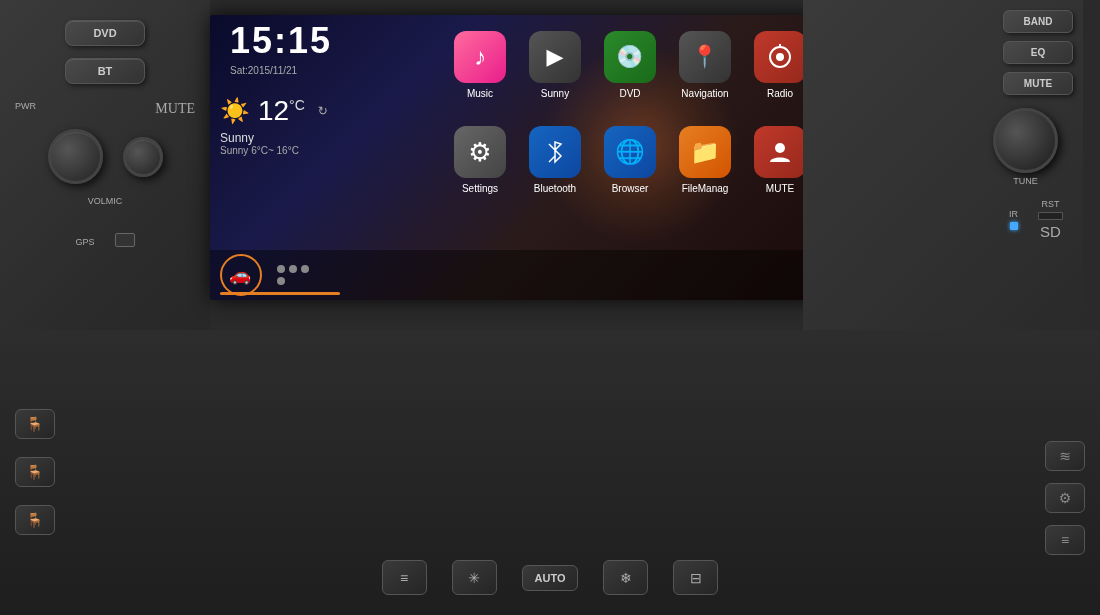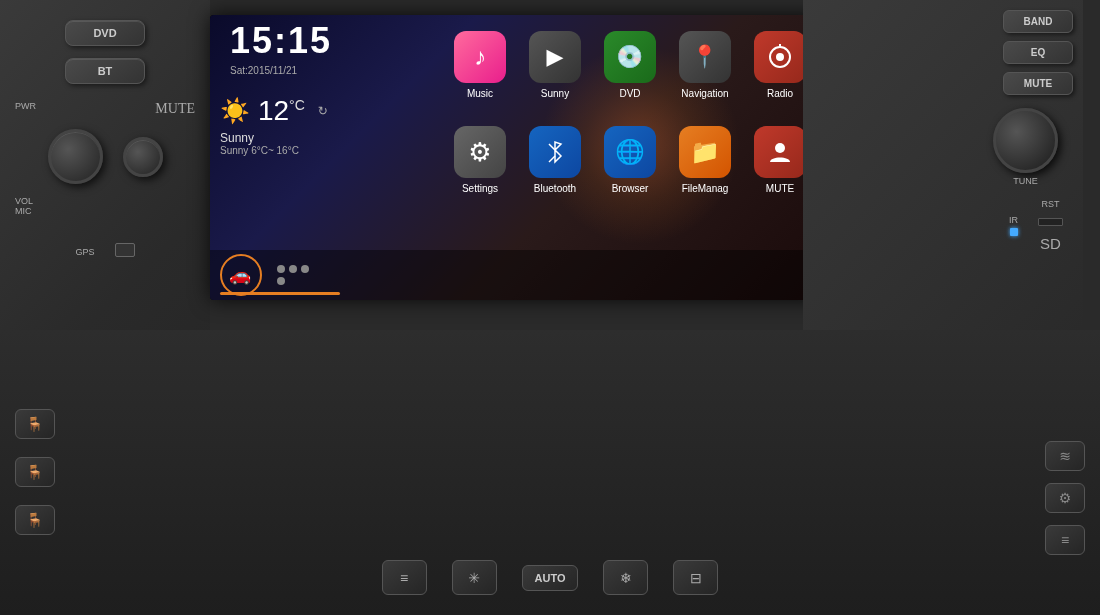--- a/index.html
+++ b/index.html
@@ -392,21 +392,21 @@
     <div style="display:flex; justify-content:space-between; width:100%; margin-top:5px;">
       <span style="color:#aaa;font-size:9px;text-align:center;">PWR</span>
       <span style="color:#aaa;font-size:14px;font-family:Liberation Serif, serif;">MUTE</span>
     </div>
 
     <div style="display:flex; gap:20px; align-items:center;">
       <div class="knob"></div>
       <div class="knob knob-small"></div>
     </div>
 
-    <div style="display:flex; justify-content:space-between; width:100%;flex-direction:column;">
+    <div style="display:flex; justify-content:center; width:100%;">
       <span style="color:#aaa;font-size:9px;">VOL</span>
       <span style="color:#aaa;font-size:9px;">MIC</span>
     </div>
 
     <div style="margin-top:15px; display:flex; gap:20px; align-items:flex-end;">
       <div>
         <span style="color:#aaa;font-size:9px; display:block; text-align:left;">GPS</span>
       </div>
       <div>
 
@@ -543,21 +543,21 @@
         <div class="right-knob"></div>
         <span style="color:#aaa;font-size:9px;">TUNE</span>
       </div>
     </div>
 
     <div style="display:flex; justify-content:flex-end; gap:20px; padding-right:10px; margin-top:5px; align-items:center;">
       <div style="display:flex;flex-direction:column;align-items:center;gap:3px;">
         <span style="color:#aaa;font-size:9px;">IR</span>
         <div class="blue-led"></div>
       </div>
-      <div style="display:flex;flex-direction:column;align-items:center;gap:9px;">
+      <div style="display:flex;flex-direction:column;align-items:center;gap:3px;">
         <span style="color:#aaa;font-size:9px;">RST</span>
         <div style="width:25px;height:8px;background:#222;border:1px solid #555;border-radius:1px;"></div>
         <span style="color:#aaa;font-size:15px;">SD</span>
       </div>
     </div>
   </div>
 
   <div style="position:absolute; bottom:0; left:0; right:0; height:285px; background: linear-gradient(180deg, #2d2d2d 0%, #1e1e1e 100%);">
 
     <div class="seat-btns">

